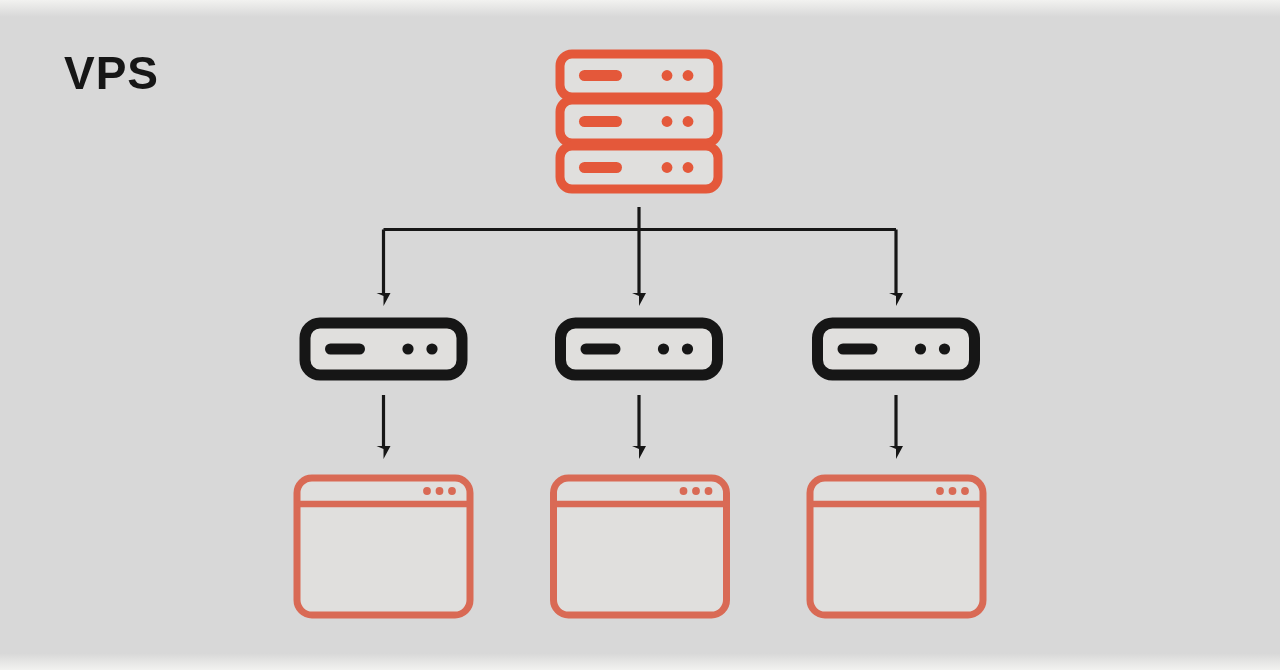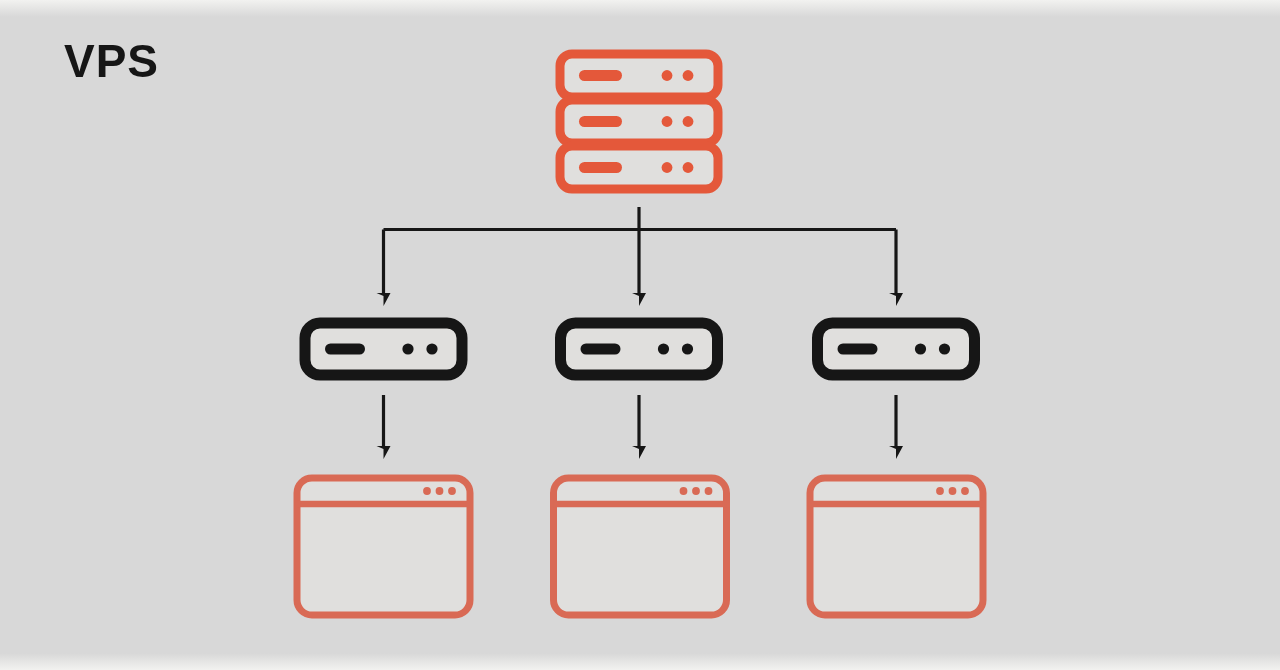--- a/index.html
+++ b/index.html
@@ -16,21 +16,21 @@
       to bottom,
       var(--edge-light) 0%,
       var(--background) 2.5%,
       var(--background) 97.5%,
       var(--edge-light) 100%
     );
   }
   .page-title {
     position: absolute;
     left: 64px;
-    top: 38px;
+    top: 50px;
     font-size: 46px;
     font-weight: 700;
     letter-spacing: 1px;
     color: var(--ink);
     line-height: 1;
     user-select: none;
   }
   svg.diagram {
     position: absolute;
     left: 0;

